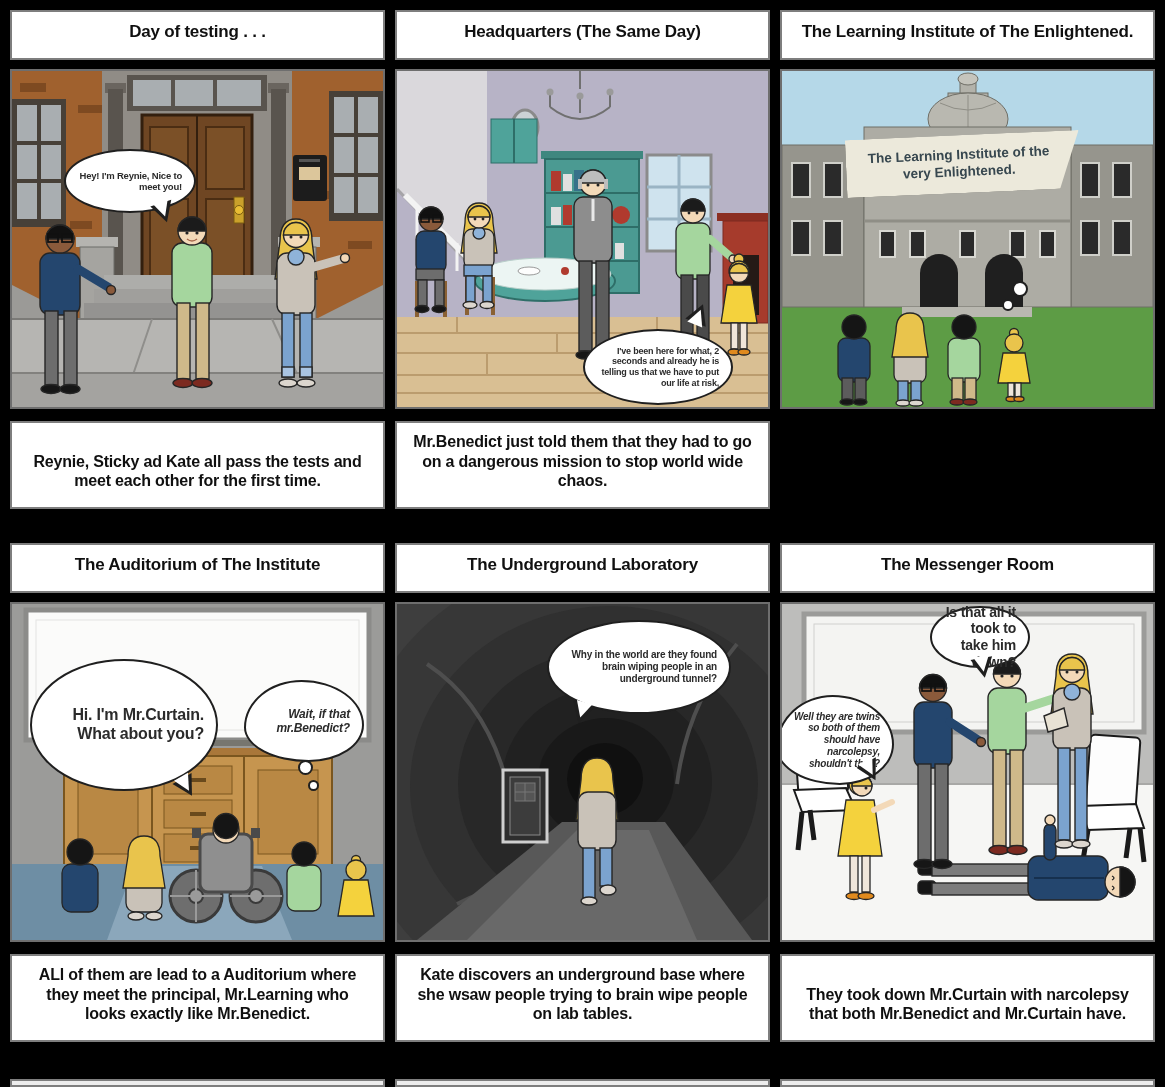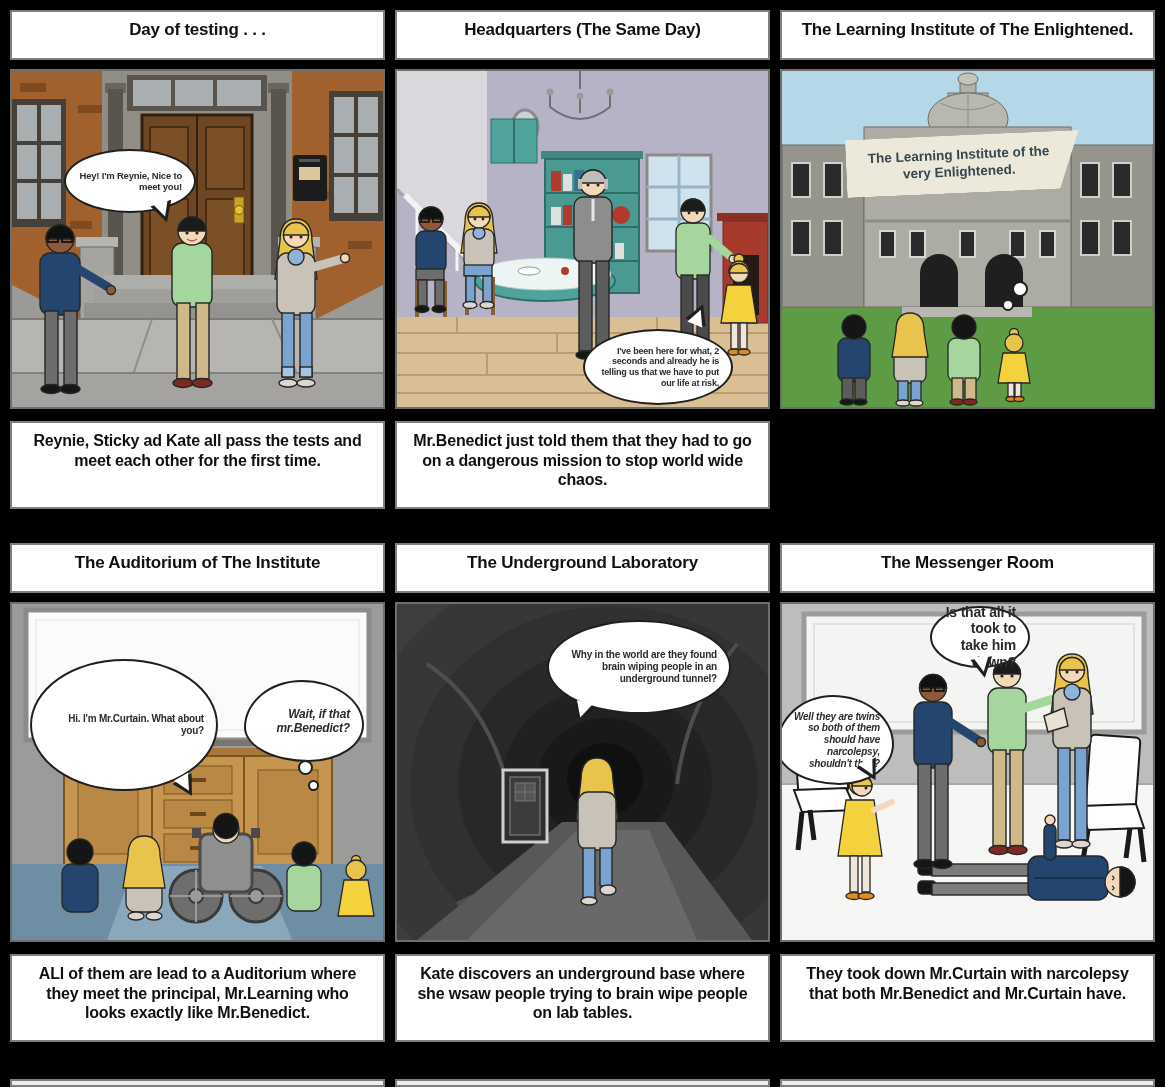--- a/index.html
+++ b/index.html
@@ -8,22 +8,22 @@
     background:#000;font-family:"Liberation Sans",sans-serif;
   }
   .grid{
     position:absolute;inset:0;padding:10px;box-sizing:border-box;
     display:grid;grid-template-columns:repeat(3,375px);
     column-gap:10px;row-gap:34px;align-content:flex-start;
   }
   .panel{display:flex;flex-direction:column;}
   .panel-title,.panel-desc{
     background:#fff;border:2px solid #7e7e7e;box-sizing:border-box;
-    display:flex;align-items:flex-start;justify-content:center;text-align:center;
-    color:#101010;font-weight:700;letter-spacing:-0.2px;padding:8px 14px;
+    display:flex;align-items:flex-end;justify-content:center;text-align:center;
+    color:#101010;font-weight:700;letter-spacing:-0.2px;padding:16px 14px;
   }
   .panel-title{height:50px;margin-bottom:9px;font-size:17px;line-height:1.15;}
   .panel-desc{height:88px;margin-top:12px;font-size:16px;line-height:1.22;}
   .scene{
     height:340px;position:relative;overflow:hidden;background:#fff;
     border:2px solid #6e6e6e;box-sizing:border-box;
   }
   .scene svg{position:absolute;inset:0;width:100%;height:100%;}
   .bubble{
     position:absolute;z-index:5;background:#fff;border:2px solid #1f1f1f;
@@ -436,21 +436,21 @@
         <g stroke="#262626" stroke-width="1.3">
           <rect x="275" y="261" width="34" height="46" rx="8" fill="#a5d69e"></rect>
           <circle cx="292" cy="250" r="12" fill="#151515"></circle>
         </g>
         <g stroke="#262626" stroke-width="1.3">
           <circle cx="344" cy="256" r="4.5" fill="#e9c44c"></circle>
           <circle cx="344" cy="266" r="10" fill="#e9c44c"></circle>
           <path d="M332,276 L356,276 L362,312 L326,312 z" fill="#f4d23d"></path>
         </g>
       </svg>
-      <div class="bubble" style="left:18px;top:55px;width:188px;height:132px;font-size:10px;">Hi. I'm Mr.Curtain. What about you?</div>
+      <div class="bubble" style="left:18px;top:55px;width:188px;height:132px;font-size:16px;">Hi. I'm Mr.Curtain. What about you?</div>
       <div class="tail down" style="left:172px;top:178px;transform:rotate(-30deg);"></div>
       <div class="bubble cloud" style="left:232px;top:76px;width:120px;height:82px;font-size:12px;font-style:italic;">Wait, if that mr.Benedict?</div>
       <div class="tdot" style="left:286px;top:156px;width:11px;height:11px;"></div>
       <div class="tdot" style="left:296px;top:176px;width:7px;height:7px;"></div>
     </div>
     <div class="panel-desc">
         <span>ALl of them are lead to a Auditorium where they meet the principal, Mr.Learning who looks exactly like Mr.Benedict.</span>
       </div>
   </div>
 

